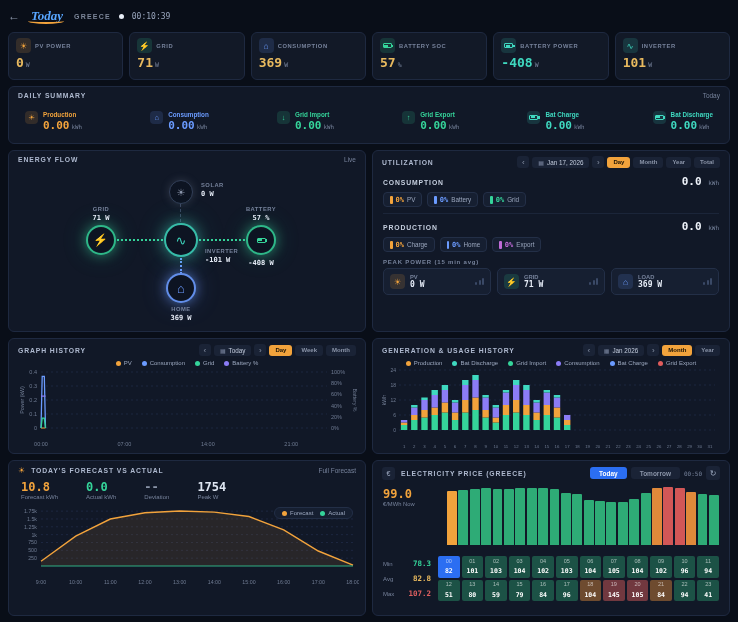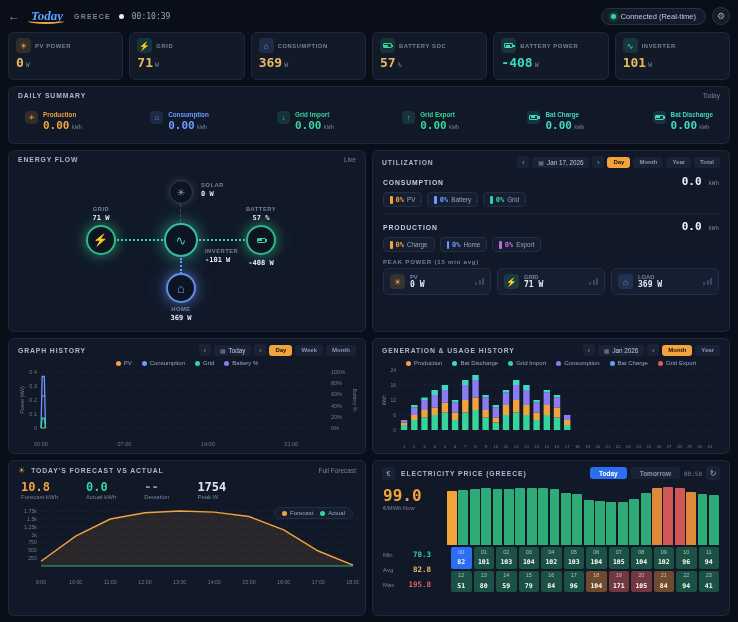--- a/index.html
+++ b/index.html
@@ -112,54 +112,45 @@
 
   
   .tab{border-radius:3px;padding:2.5px 9px;font-size:6.5px;font-weight:bold;background:#1a2336;color:#8a94a8;cursor:pointer}
   .tab.active{background:#2b6ef2;color:#fff}
   .tabs{display:flex;gap:4px}
   .refresh-countdown{font-size:6px;color:#76829b;font-family:"DejaVu Sans Mono",monospace}
   .icon-btn{width:14px;height:14px;border-radius:3px;background:#1a2336;color:#9aa6bd;display:inline-flex;align-items:center;justify-content:center;font-size:8px;cursor:pointer}
   .euro-badge{width:13px;height:13px;border-radius:3px;background:#1a2336;color:#9aa6bd;display:inline-flex;align-items:center;justify-content:center;font-size:7px}
   .price-top{display:flex;gap:10px;padding:2px 10px 0;align-items:flex-start}
   .now-block{width:54px;padding-top:3px}
-  .now-price{font-family:"DejaVu Sans Mono",monospace;font-size:16px;font-weight:bold;color:#f2a33c;line-height:1.05}
+  .now-price{font-family:"DejaVu Sans Mono",monospace;font-size:12px;font-weight:bold;color:#f2a33c;line-height:1.05}
   .now-unit{font-size:5.8px;color:#76829b}
   .price-bars{flex:1;display:flex;align-items:flex-end;gap:1.5px;height:60px}
   .price-bar{flex:1;border-radius:1px 1px 0 0;min-width:2px}
-  .price-bottom{display:flex;gap:20px;padding:2px 10px 7px}
+  .price-bottom{display:flex;gap:7px;padding:11px 10px 7px}
   .mam{display:flex;flex-direction:column;justify-content:space-around;width:48px}
   .mam-row{display:flex;justify-content:space-between;align-items:baseline}
   .mam-label{font-size:6px;color:#76829b}
   .mam-value{font-family:"DejaVu Sans Mono",monospace;font-size:7.5px;font-weight:bold}
   .hour-grid{flex:1;display:grid;grid-template-columns:repeat(12,1fr);gap:2px}
   .hour-cell{border-radius:2px;text-align:center;padding:1.5px 0;line-height:1.2;cursor:pointer}
   .hour-num{font-size:5.5px;color:rgba(255,255,255,.6);display:block}
   .hour-price{font-size:6.5px;font-weight:bold;color:#fff;font-family:"DejaVu Sans Mono",monospace}
 </style>
 </head>
 <body>
 
 <div class="app">
 
   <header class="topbar">
     <span class="back">←</span>
     <span class="brand">Today</span>
     <span class="region">GREECE</span>
     <span class="dot-sep"></span>
     <span class="uptime">00:10:39</span>
-    <div class="tb-right">
-      <span class="status-pill">
-        <span class="status-dot"></span>
-        <span>Connected (Real-time)</span>
-      </span>
-      <span class="gear-btn">
-          <span>⚙</span>
-        </span>
-    </div>
   </header>
 
   <div class="kpi-row" id="kpi-row">
       <div class="kpi">
    <div class="kpi-top">
      <span class="sq-icon" style="background:rgba(242,163,60,0.15)">
             <span style="color:#f2a33c">☀</span>
           </span>
      <span class="kpi-label">PV POWER</span>
    </div>
@@ -740,21 +731,21 @@
             <div class="mam-row">
     <span class="mam-label">Min</span>
     <span class="mam-value" style="color:#35d49a">78.3</span>
             </div>
             <div class="mam-row">
     <span class="mam-label">Avg</span>
     <span class="mam-value" style="color:#e9ba5f">82.8</span>
             </div>
             <div class="mam-row">
     <span class="mam-label">Max</span>
-    <span class="mam-value" style="color:#e06060">195.8</span>
+    <span class="mam-value" style="color:#e06060">107.2</span>
             </div>
           </div>
         <div class="hour-grid" id="hour-grid">
             <span class="hour-cell" style="background:#2b6ef2">
     <span class="hour-num">00</span>
     <span class="hour-price">82</span></span>
             <span class="hour-cell" style="background:rgba(46,171,118,0.40)">
     <span class="hour-num">01</span>
     <span class="hour-price">101</span></span>
             <span class="hour-cell" style="background:rgba(46,171,118,0.40)">
@@ -803,21 +794,21 @@
     <span class="hour-num">16</span>
     <span class="hour-price">84</span></span>
             <span class="hour-cell" style="background:rgba(46,171,118,0.40)">
     <span class="hour-num">17</span>
     <span class="hour-price">96</span></span>
             <span class="hour-cell" style="background:rgba(224,137,58,0.45)">
     <span class="hour-num">18</span>
     <span class="hour-price">104</span></span>
             <span class="hour-cell" style="background:rgba(210,87,87,0.50)">
     <span class="hour-num">19</span>
-    <span class="hour-price">171</span></span>
+    <span class="hour-price">145</span></span>
             <span class="hour-cell" style="background:rgba(210,87,87,0.50)">
     <span class="hour-num">20</span>
     <span class="hour-price">105</span></span>
             <span class="hour-cell" style="background:rgba(224,137,58,0.45)">
     <span class="hour-num">21</span>
     <span class="hour-price">84</span></span>
             <span class="hour-cell" style="background:rgba(46,171,118,0.40)">
     <span class="hour-num">22</span>
     <span class="hour-price">94</span></span>
             <span class="hour-cell" style="background:rgba(46,171,118,0.40)">

